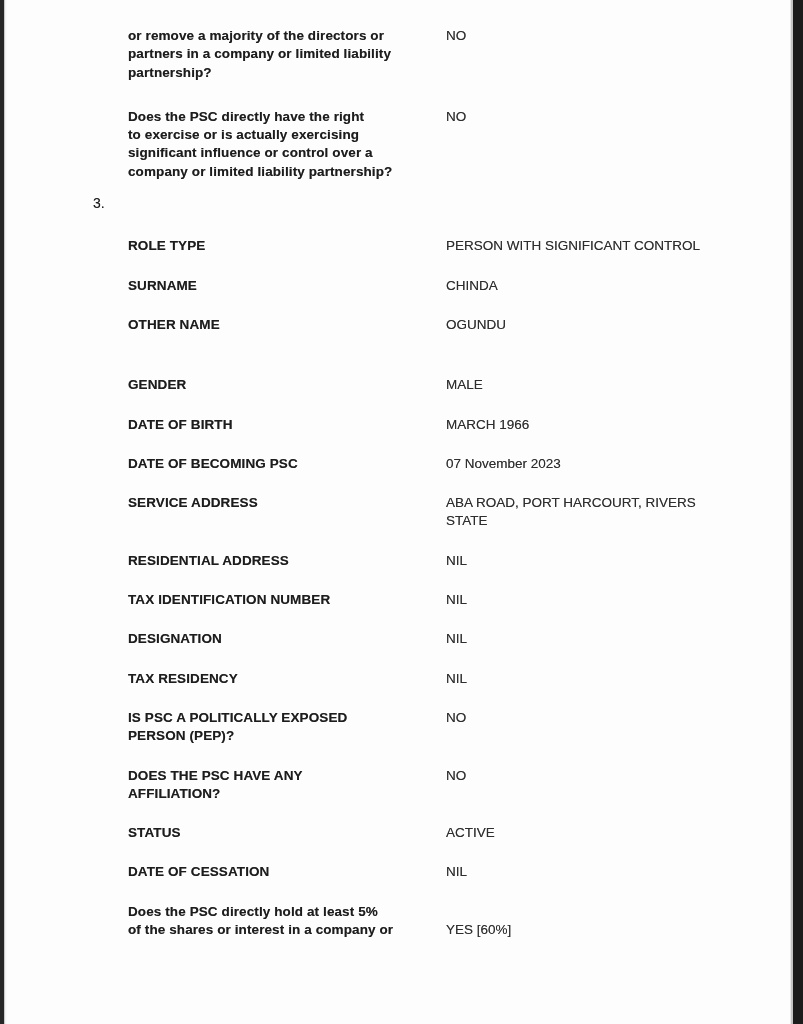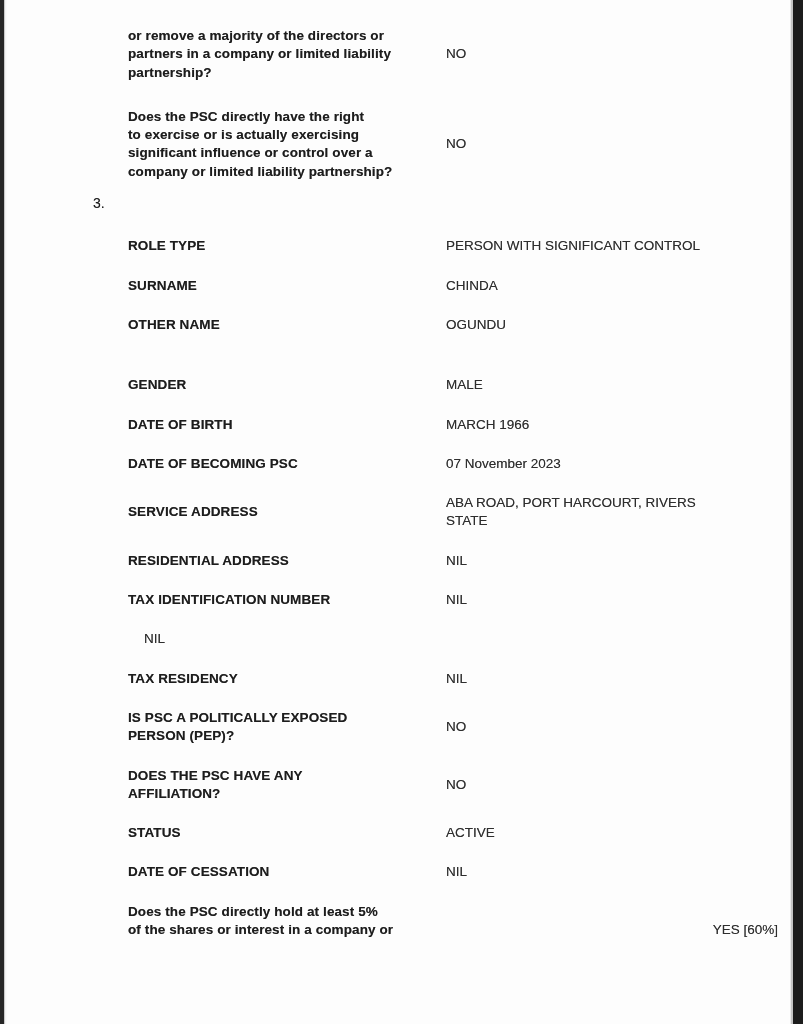--- a/index.html
+++ b/index.html
@@ -40,24 +40,24 @@
     position: absolute;
     left: 128px;
     top: 27px;
     width: 650px;
     font-size: 13.5px;
     line-height: 18.3px;
     text-shadow: 0 0 0.5px rgba(40,40,40,0.55);
   }
   .row {
     display: flex;
-    align-items: center;
+    align-items: flex-start;
     margin-bottom: 21px;
   }
-  .row.align-end { align-items: flex-end; justify-content: space-between; }
+  .row.align-end { align-items: flex-end; }
   .row.gap-large { margin-bottom: 26px; }
   .row.gap-small { margin-bottom: 13px; }
   .row.last { margin-bottom: 0; }
   .label {
     flex: none;
     width: 302px;
     font-weight: bold;
     white-space: pre-line;
     letter-spacing: 0.1px;
   }
@@ -142,20 +142,21 @@
       <div class="label">RESIDENTIAL ADDRESS</div>
       <div class="value">NIL</div>
     </div>
 
     <div class="row">
       <div class="label">TAX IDENTIFICATION NUMBER</div>
       <div class="value">NIL</div>
     </div>
 
     <div class="row">
+      <div class="label">DESIGNATION</div>
       <div class="value">NIL</div>
     </div>
 
     <div class="row">
       <div class="label">TAX RESIDENCY</div>
       <div class="value">NIL</div>
     </div>
 
     <div class="row">
       <div class="label">IS PSC A POLITICALLY EXPOSED

